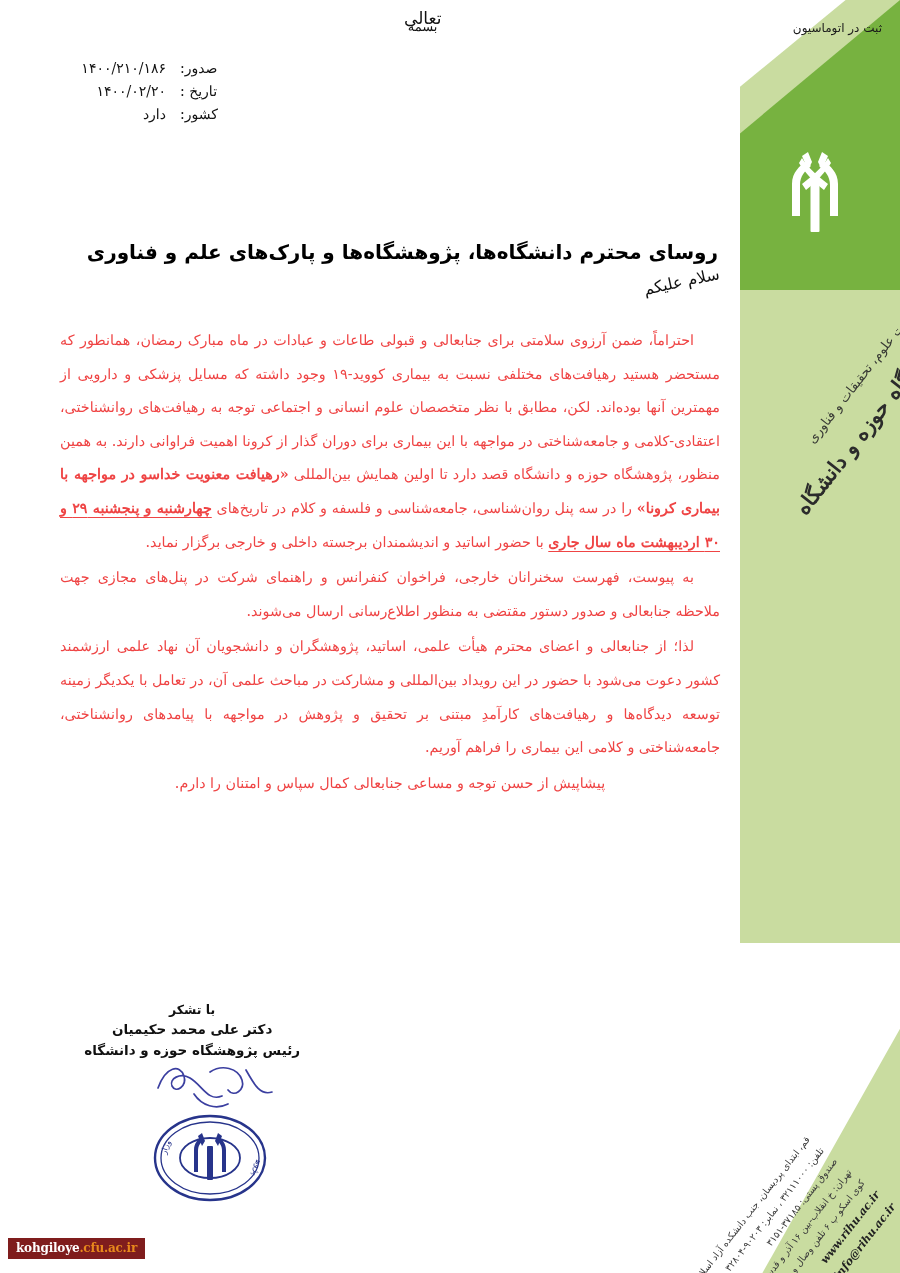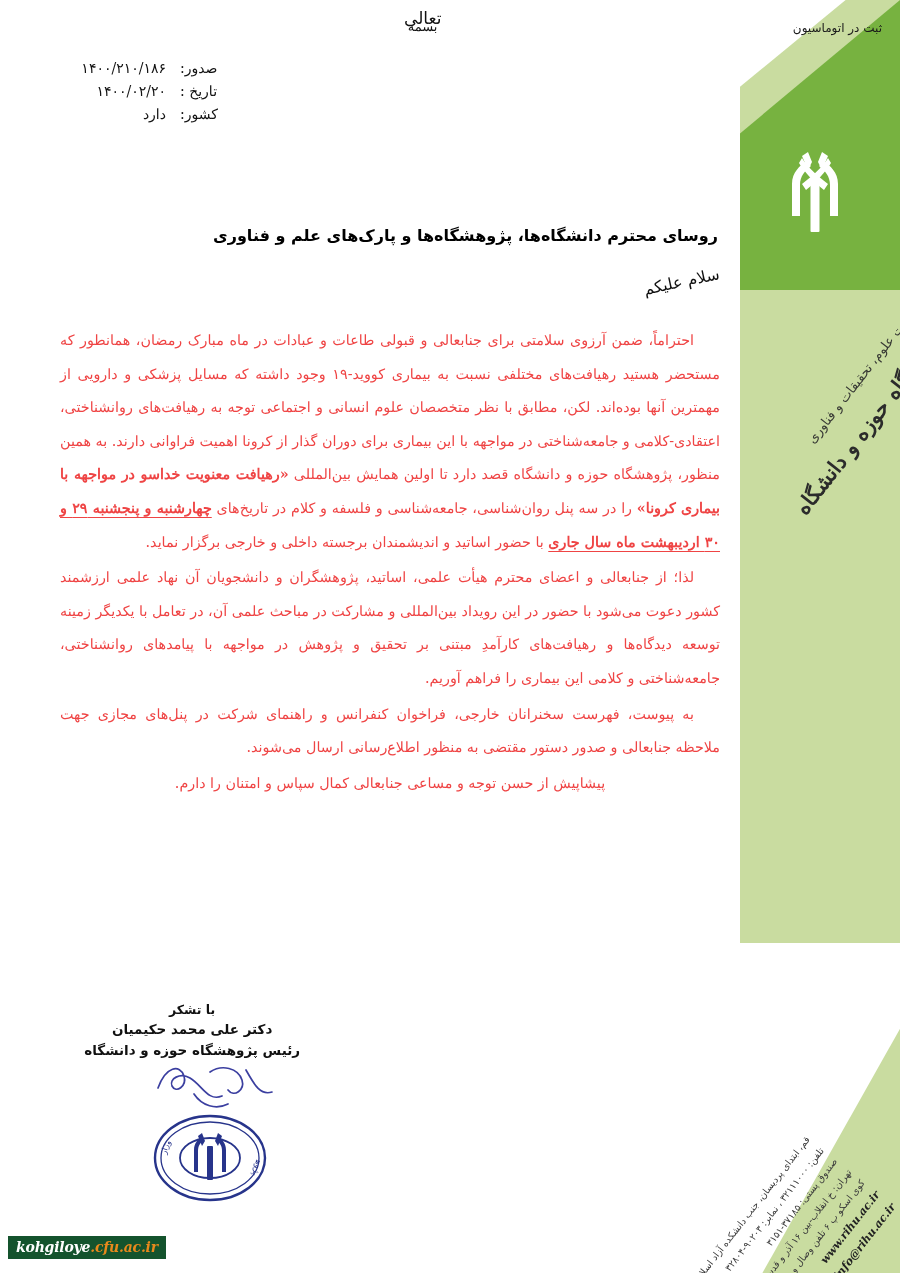--- a/index.html
+++ b/index.html
@@ -111,22 +111,22 @@
     font-family:"DejaVu Serif","Liberation Serif",serif;
   }
   .meta-value{
     font-size:14px; color:#111; direction:rtl;
     font-family:"DejaVu Serif","Liberation Serif",serif;
     padding-right:14px;
   }
 
   
   .addressee{
-    position:absolute; top:226px; right:182px;
-    font-size:16px; font-weight:bold; color:#000;
+    position:absolute; top:240px; right:182px;
+    font-size:20px; font-weight:bold; color:#000;
     white-space:nowrap;
   }
   .salam{
     position:absolute; top:272px; right:180px;
     font-size:16px; color:#111;
     font-family:"DejaVu Serif","Liberation Serif",serif;
     transform:rotate(-12deg);
   }
 
   .body-block{
@@ -157,24 +157,24 @@
 
   
   .seal{
     position:absolute; top:1096px; right:630px;
     width:120px; height:122px; z-index:3;
   }
 
   
   .footer-badge{
     position:absolute; bottom:14px; left:8px;
-    background:#14532d; padding:3px 8px 4px 8px;
+    background:#7f1d1d; padding:3px 8px 4px 8px;
     direction:ltr;
     font-family:"DejaVu Serif","Liberation Serif",serif;
-    font-style:italic; font-weight:bold; font-size:14px;
+    font-weight:bold; font-size:12px;
     letter-spacing:-.2px; z-index:8;
     white-space:nowrap;
   }
   .footer-badge .w{ color:#ffffff; }
   .footer-badge .o{ color:#e8891c; }
 </style>
 </head>
 <body>
 
 <div class="page">
@@ -235,22 +235,22 @@
       <span class="meta-label">کشور:</span>
       <span class="meta-value">دارد</span>
     </div>
   </div>
 
   <div class="addressee">روسای محترم دانشگاه‌ها، پژوهشگاه‌ها و پارک‌های علم و فناوری</div>
   <div class="salam">سلام علیکم</div>
 
   <div class="body-block">
     <p><span>احتراماً، ضمن آرزوی سلامتی برای جنابعالی و قبولی طاعات و عبادات در ماه مبارک رمضان، همانطور که مستحضر هستید رهیافت‌های مختلفی نسبت به بیماری کووید-۱۹ وجود داشته که مسایل پزشکی و دارویی از مهمترین آنها بوده‌اند. لکن، مطابق با نظر متخصصان علوم انسانی و اجتماعی توجه به رهیافت‌های روانشناختی، اعتقادی-کلامی و جامعه‌شناختی در مواجهه با این بیماری برای دوران گذار از کرونا اهمیت فراوانی دارند. به همین منظور، پژوهشگاه حوزه و دانشگاه قصد دارد تا اولین همایش بین‌المللی </span><span class="b">«رهیافت معنویت خداسو در مواجهه با بیماری کرونا»</span><span> را در سه پنل روان‌شناسی، جامعه‌شناسی و فلسفه و کلام در تاریخ‌های </span><span class="b u">چهارشنبه و پنجشنبه ۲۹ و ۳۰ اردیبهشت ماه سال جاری</span><span> با حضور اساتید و اندیشمندان برجسته داخلی و خارجی برگزار نماید.</span></p>
+    <p>به پیوست، فهرست سخنرانان خارجی، فراخوان کنفرانس و راهنمای شرکت در پنل‌های مجازی جهت ملاحظه جنابعالی و صدور دستور مقتضی به منظور اطلاع‌رسانی ارسال می‌شوند.</p>
     <p>لذا؛ از جنابعالی و اعضای محترم هیأت علمی، اساتید، پژوهشگران و دانشجویان آن نهاد علمی ارزشمند کشور دعوت می‌شود با حضور در این رویداد بین‌المللی و مشارکت در مباحث علمی آن، در تعامل با یکدیگر زمینه توسعه دیدگاه‌ها و رهیافت‌های کارآمدِ مبتنی بر تحقیق و پژوهش در مواجهه با پیامدهای روانشناختی، جامعه‌شناختی و کلامی این بیماری را فراهم آوریم.</p>
-    <p>به پیوست، فهرست سخنرانان خارجی، فراخوان کنفرانس و راهنمای شرکت در پنل‌های مجازی جهت ملاحظه جنابعالی و صدور دستور مقتضی به منظور اطلاع‌رسانی ارسال می‌شوند.</p>
     <p class="noind" style="text-align:center">پیشاپیش از حسن توجه و مساعی جنابعالی کمال سپاس و امتنان را دارم.</p>
   </div>
 
   <div class="signature">
     <div class="thanks">با تشکر</div>
     <div>دکتر علی محمد حکیمیان</div>
     <div>رئیس پژوهشگاه حوزه و دانشگاه</div>
   </div>
 
   <div class="hand-sign">

